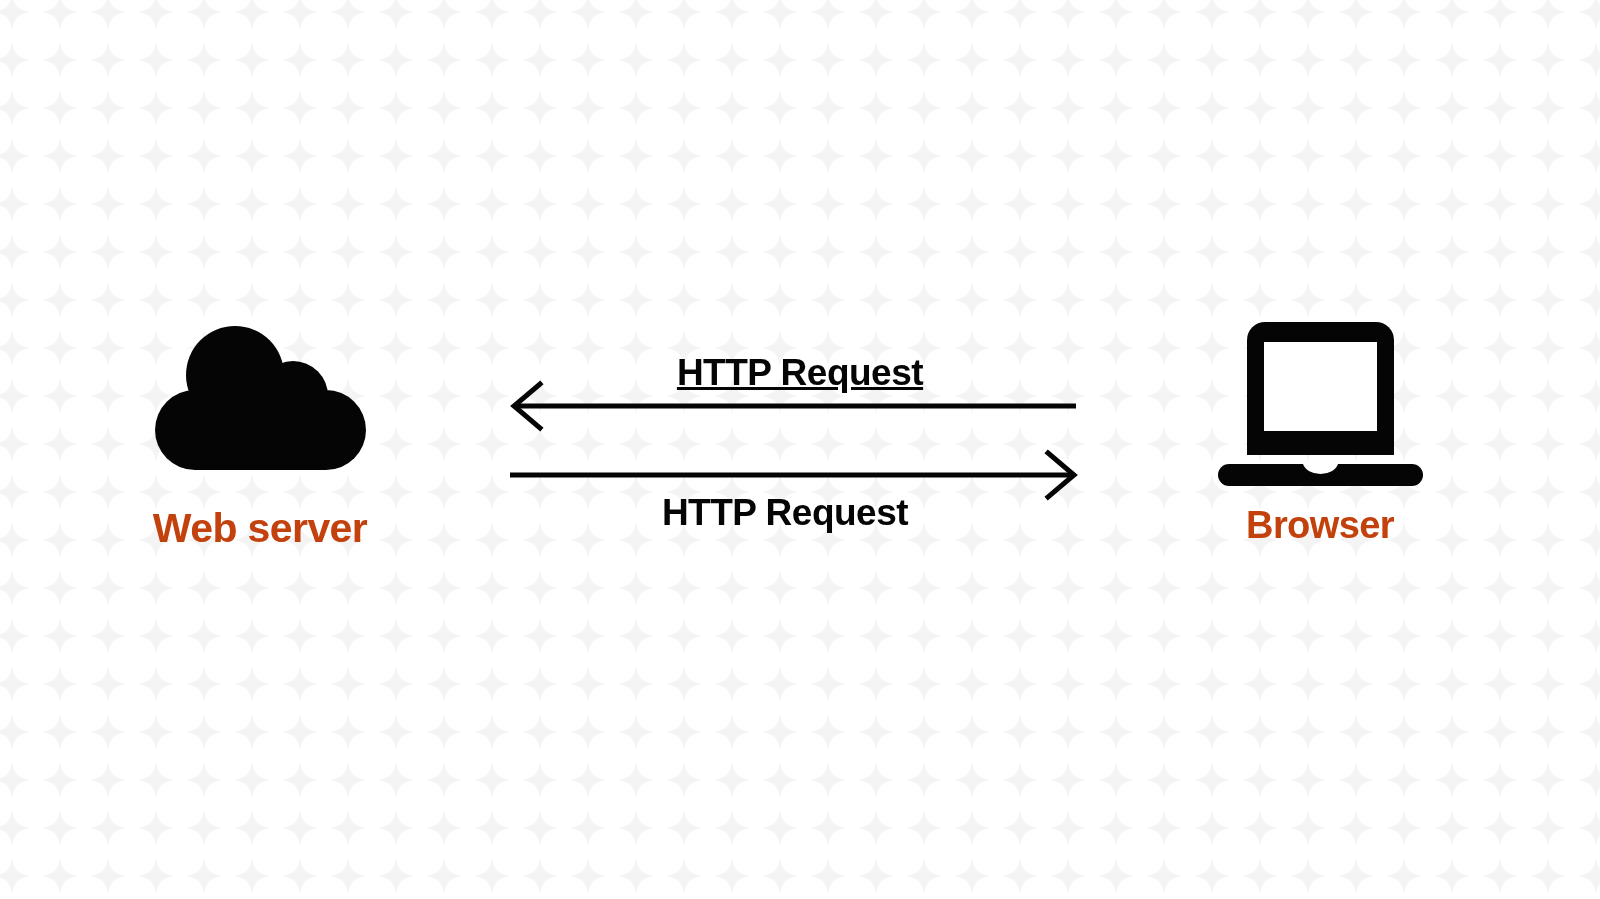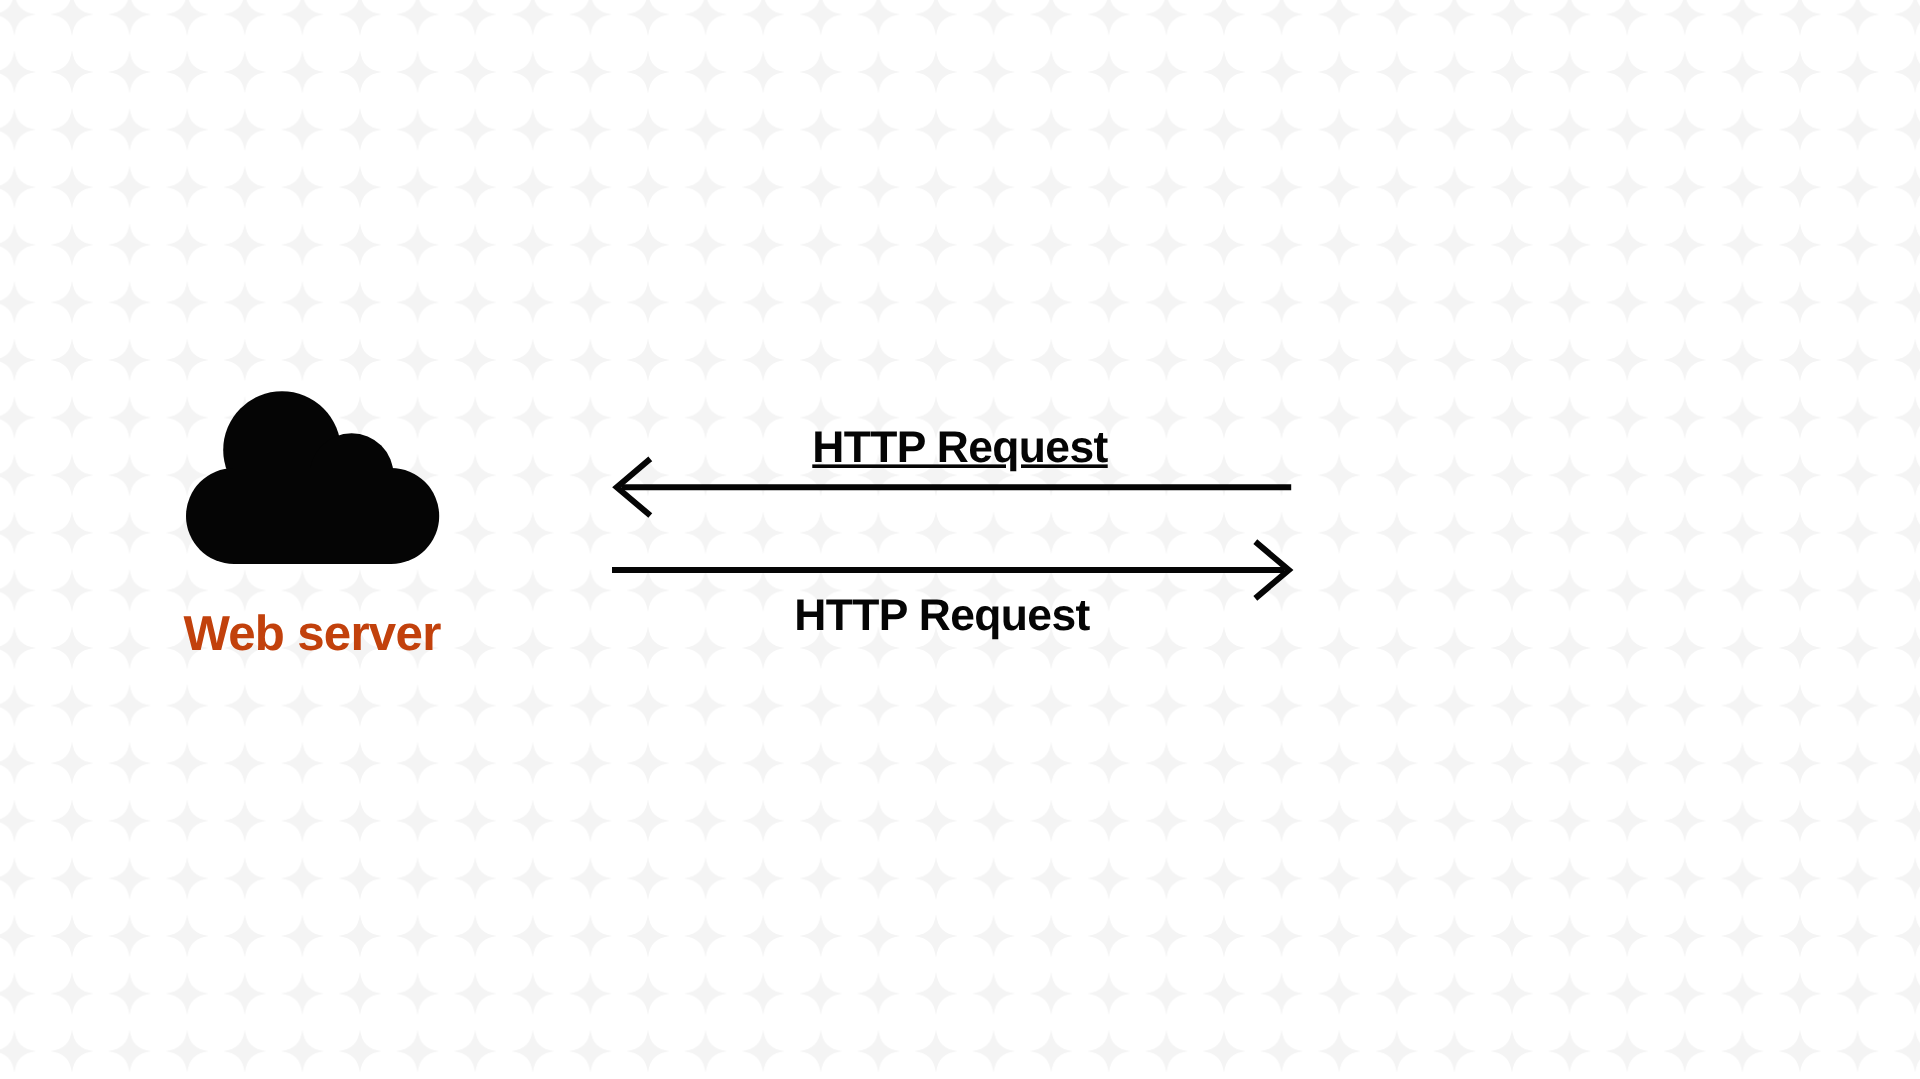--- a/index.html
+++ b/index.html
@@ -164,14 +164,28 @@
 
       <g>
         <line x1="40" y1="145" x2="600" y2="145" stroke="#050505" stroke-width="5" stroke-linecap="butt"></line>
         <polyline points="578,123 604,145 578,167" fill="none" stroke="#050505" stroke-width="5" stroke-linecap="square" stroke-linejoin="miter"></polyline>
       </g>
     </svg>
 
     <div class="flow-label" id="label-http-response">HTTP Request</div>
   </div>
 
+  <div class="node" id="node-browser">
+    <div id="laptop-icon-wrap">
+      <svg width="215" height="172" viewBox="0 0 215 172" xmlns="http://www.w3.org/2000/svg">
+
+        <path d="M34 22 A18 18 0 0 1 52 4 L163 4 A18 18 0 0 1 181 22 L181 137 L34 137 Z" fill="#050505"></path>
+
+        <rect x="51" y="24" width="113" height="89" fill="#ffffff"></rect>
+
+        <path d="M16 146 L199 146 A11 11 0 0 1 210 157 L210 157 A11 11 0 0 1 199 168 L16 168 A11 11 0 0 1 5 157 A11 11 0 0 1 16 146 Z" fill="#050505"></path>
+        <path d="M90 146 L125 146 A18 13 0 0 1 90 146 Z" fill="#ffffff"></path>
+      </svg>
+    </div>
+    <div class="node-label">Browser</div>
+  </div>
 
 </div>
 
 </body></html>

